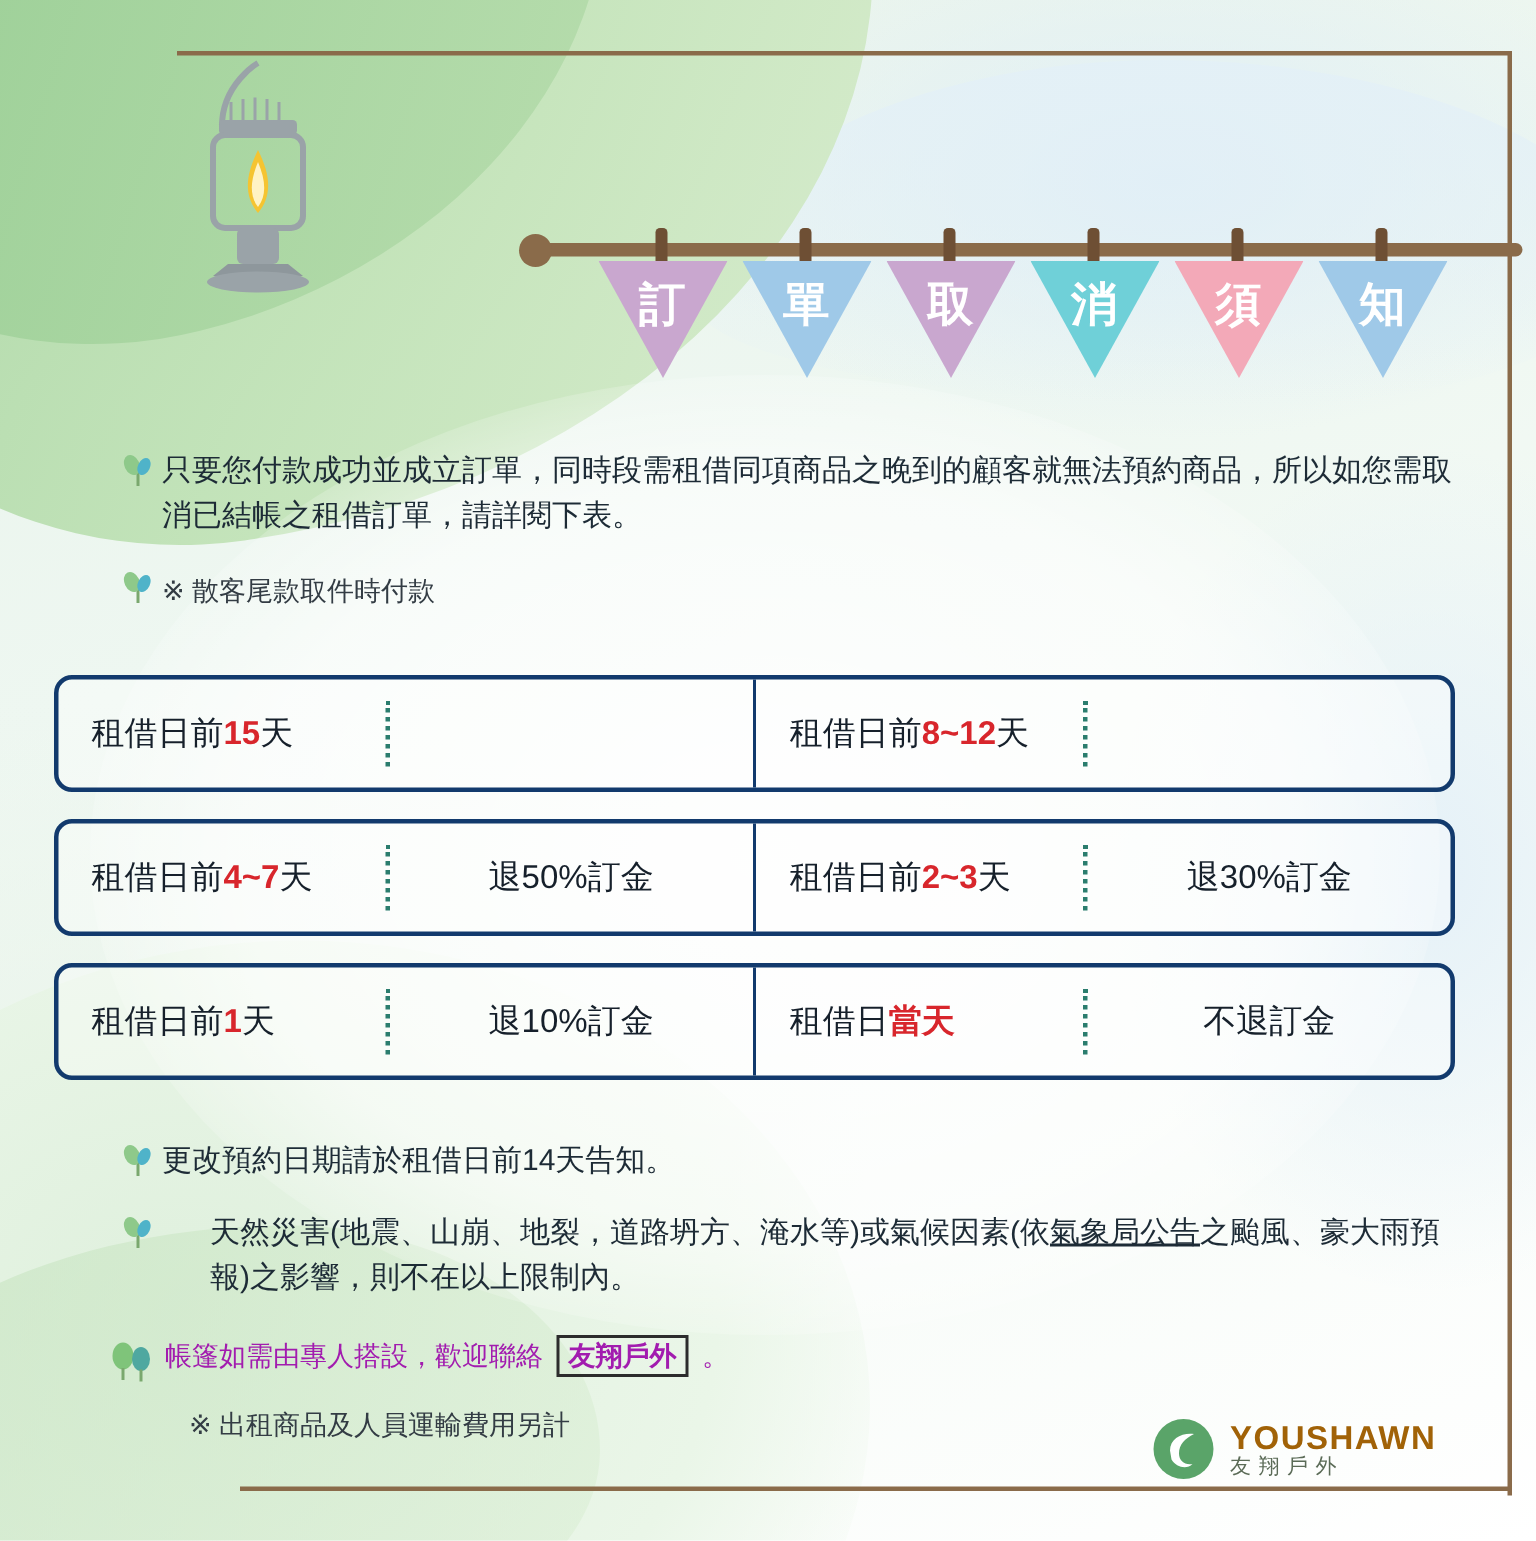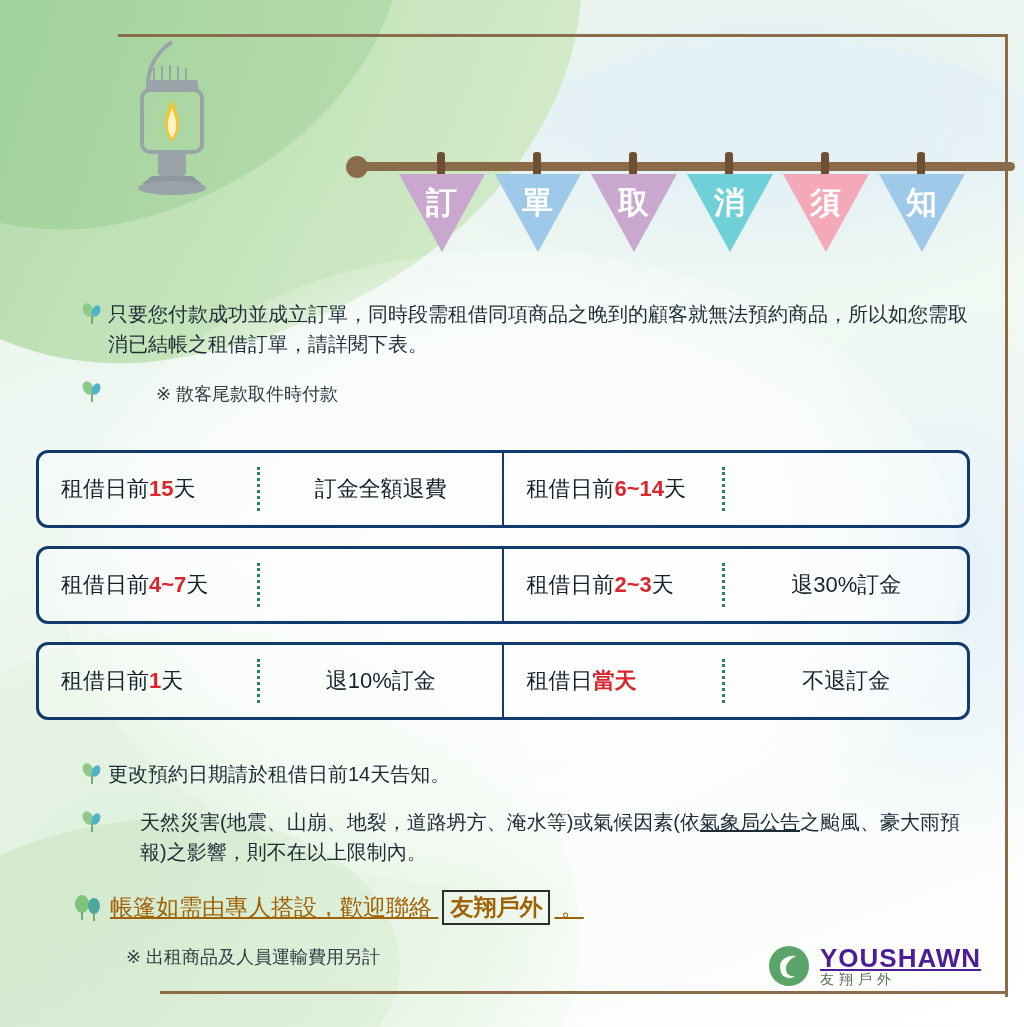--- a/index.html
+++ b/index.html
@@ -92,21 +92,21 @@
 
   
   .content{position:absolute;left:0;top:0;width:1024px;height:753px;}
   .bullet{position:absolute;display:flex;align-items:flex-start;}
   .pin{width:20px;flex:0 0 20px;margin-right:6px;margin-top:2px;}
   .btext{
     font-size:20px;color:#1d2b36;line-height:1.48;
     font-family:"Liberation Sans","DejaVu Sans",sans-serif;
   }
   .btext .hl-red{color:#d8262c;font-weight:700;}
-  .note{font-size:18px;color:#333c44;margin-left:48px;}
+  .note{font-size:18px;color:#333c44;}
   .uline{text-decoration:underline;}
 
   
   .rowbox{
     position:absolute;left:36px;width:928px;height:72px;
     border:3px solid #123a6d;border-radius:12px;
     display:flex;align-items:stretch;background:rgba(255,255,255,.35);text-align:right;
   }
   .cell{display:flex;align-items:center;}
   .c-sep{width:0;border-left:3px dotted #2b7d6e;margin:14px 0;}
@@ -119,21 +119,21 @@
   
   .hlbox{
     display:inline-block;border:2px solid #2c2c2c;padding:0 6px;margin:0 4px;
     font-weight:700;
   }
 
   
   .logo{position:absolute;right:28px;bottom:30px;width:230px;height:62px;display:flex;align-items:center;}
   .logomark{width:46px;height:46px;margin-right:8px;}
   .logotext{display:flex;flex-direction:column;line-height:1.05;}
-  .logotext .en{font-size:26px;font-weight:700;color:#4c1d95;letter-spacing:1px;text-decoration:underline;}
+  .logotext .en{font-size:22px;font-weight:700;color:#a16207;letter-spacing:1px;}
   .logotext .cn{font-size:14px;color:#5b6b57;letter-spacing:5px;}
 </style>
 </head>
 <body>
 
 <div class="bg">
   <div class="sky"></div>
   <div class="cloudband"></div>
   <div class="green1"></div>
   <div class="green2"></div>
@@ -233,41 +233,41 @@
   </div>
 
   <div class="rowbox" style="top:450px;">
     <div class="half">
       <div class="c-label2">
         <span>租借日前</span>
           <span class="red">15</span>
           <span>天</span>
       </div>
       <div class="c-sep"></div>
-      <div class="cell c-value">訂金全額退費</div>
     </div>
     <div class="c-divider"></div>
     <div class="half">
       <div class="c-label2">
         <span>租借日前</span>
-          <span class="red">6~14</span>
+          <span class="red">8~12</span>
           <span>天</span>
       </div>
       <div class="c-sep"></div>
     </div>
   </div>
 
   <div class="rowbox" style="top:546px;">
     <div class="half">
       <div class="c-label2">
         <span>租借日前</span>
           <span class="red">4~7</span>
           <span>天</span>
       </div>
       <div class="c-sep"></div>
+      <div class="cell c-value">退50%訂金</div>
     </div>
     <div class="c-divider"></div>
     <div class="half">
       <div class="c-label2">
         <span>租借日前</span>
           <span class="red">2~3</span>
           <span>天</span>
       </div>
       <div class="c-sep"></div>
       <div class="cell c-value">退30%訂金</div>
@@ -323,21 +323,21 @@
   <div class="bullet" style="left:74px;top:890px;width:890px;">
     <div class="pin" style="flex:0 0 30px;width:30px;">
       <svg width="30" height="30" viewBox="0 0 30 30">
         <ellipse cx="8" cy="12" rx="7" ry="9" fill="#7fc47a"></ellipse>
         <path d="M8 20 V28" stroke="#7aa86e" stroke-width="2"></path>
         <ellipse cx="20" cy="14" rx="6" ry="8" fill="#4fa8a0"></ellipse>
         <path d="M20 21 V29" stroke="#7aa86e" stroke-width="2"></path>
       </svg>
     </div>
     <div>
-      <div style="font-size:23px;color:#a16207;text-decoration:underline;">
+      <div style="font-size:18px;color:#a21caf;">
         <span>帳篷如需由專人搭設，歡迎聯絡 </span><span class="hlbox">友翔戶外</span><span> 。</span>
       </div>
       <div class="note" style="margin-top:20px;margin-left:16px;">※ 出租商品及人員運輸費用另計</div>
     </div>
   </div>
 
 </div>
 
 <div class="logo">
   <div class="logomark">

